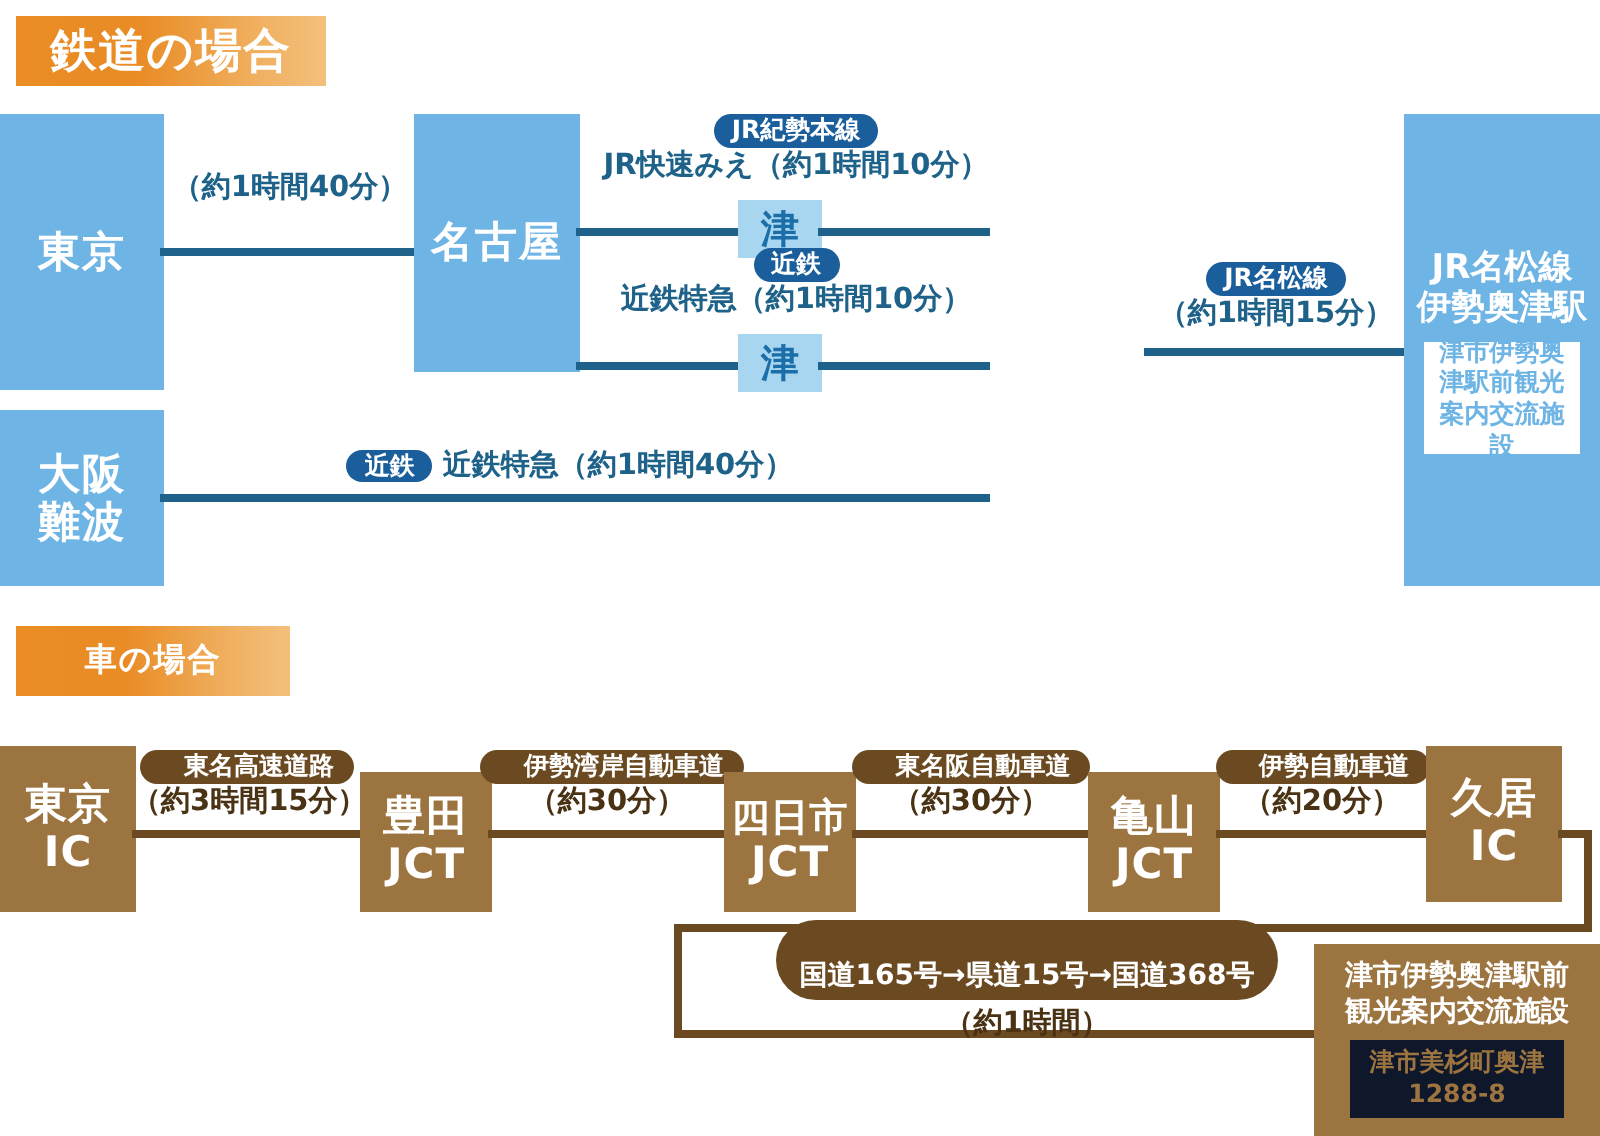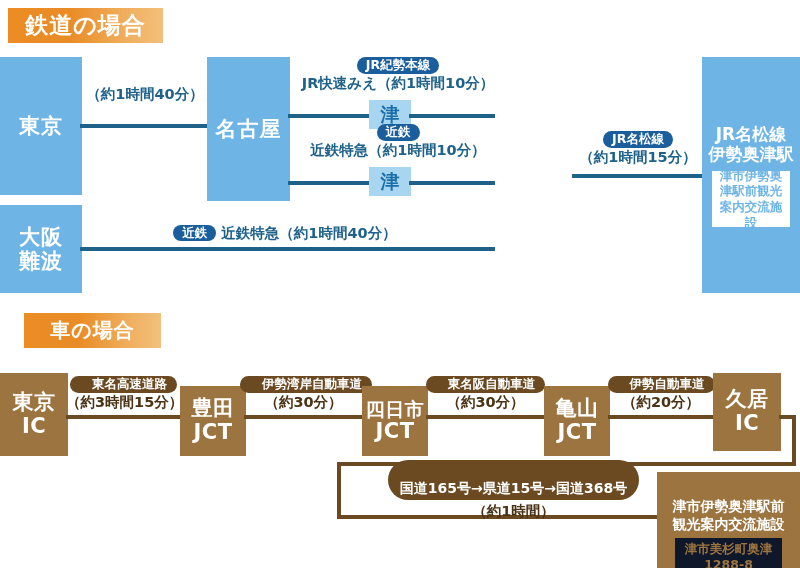--- a/index.html
+++ b/index.html
@@ -26,21 +26,21 @@
   .banner {
     display: flex;
     align-items: center;
     justify-content: center;
     color: #ffffff;
     font-weight: bold;
     letter-spacing: 1px;
     background: linear-gradient(90deg, #eb8c24 0%, #e98c26 40%, #f0b060 78%, #f3c07c 100%);
   }
   .banner-rail { left: 8px; top: 8px; width: 155px; height: 35px; font-size: 23px; }
-  .banner-car  { left: 24px; top: 313px; width: 137px; height: 35px; font-size: 20px; }
+  .banner-car  { left: 8px; top: 313px; width: 137px; height: 35px; font-size: 16px; }
 
   
   .node-blue {
     background: #6eb5e6;
     color: #ffffff;
     font-weight: bold;
     display: flex;
     flex-direction: column;
     align-items: center;
     justify-content: center;
@@ -156,21 +156,21 @@
   }
   .dest-brown {
     background: #9c7440;
     color: #ffffff;
     font-weight: bold;
     display: flex;
     flex-direction: column;
     align-items: center;
     justify-content: flex-start;
     box-sizing: border-box;
-    padding-top: 25px;
+    padding-top: 7px;
     font-size: 14px;
     line-height: 1.3;
     text-align: center;
   }
   .dest-brown .addr {
     background: #0f172a;
     color: #9c7440;
     font-weight: bold;
     font-size: 12.5px;
     line-height: 1.25;
@@ -189,21 +189,21 @@
 
   <div class="abs node-blue big" style="left:0px; top:57px; width:82px; height:138px;">
     <span>東京</span>
   </div>
 
   <div class="abs rail-line h" style="left:80px; top:124px; width:129px;"></div>
   <div class="abs leg-label" style="left:82px; top:85px; width:126px;">
     <div>（約1時間40分）</div>
   </div>
 
-  <div class="abs node-blue big" style="left:207px; top:57px; width:83px; height:144px;">
+  <div class="abs node-blue big" style="left:207px; top:57px; width:83px; height:129px;">
     <span>名古屋</span>
   </div>
 
   <div class="abs rail-line h" style="left:288px; top:114px; width:82px;"></div>
   <div class="abs leg-label" style="left:292px; top:57px; width:212px;">
     <div class="row">
         <span class="pill-blue">JR紀勢本線</span>
       </div>
     <div>JR快速みえ（約1時間10分）</div>
   </div>

